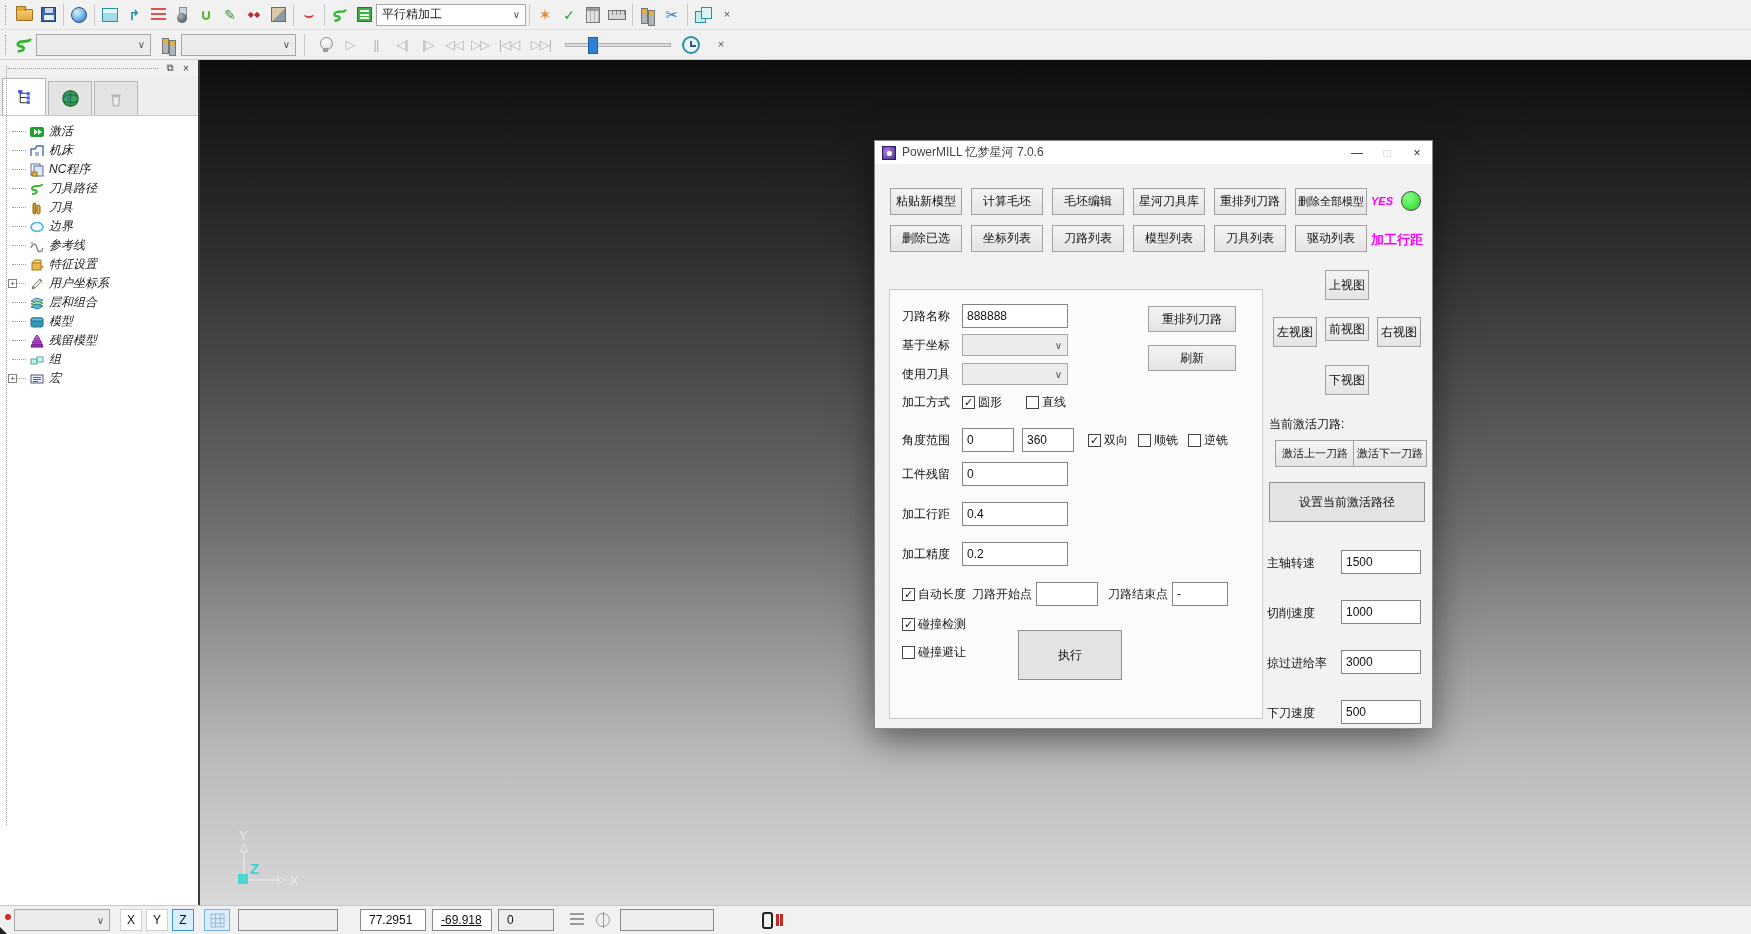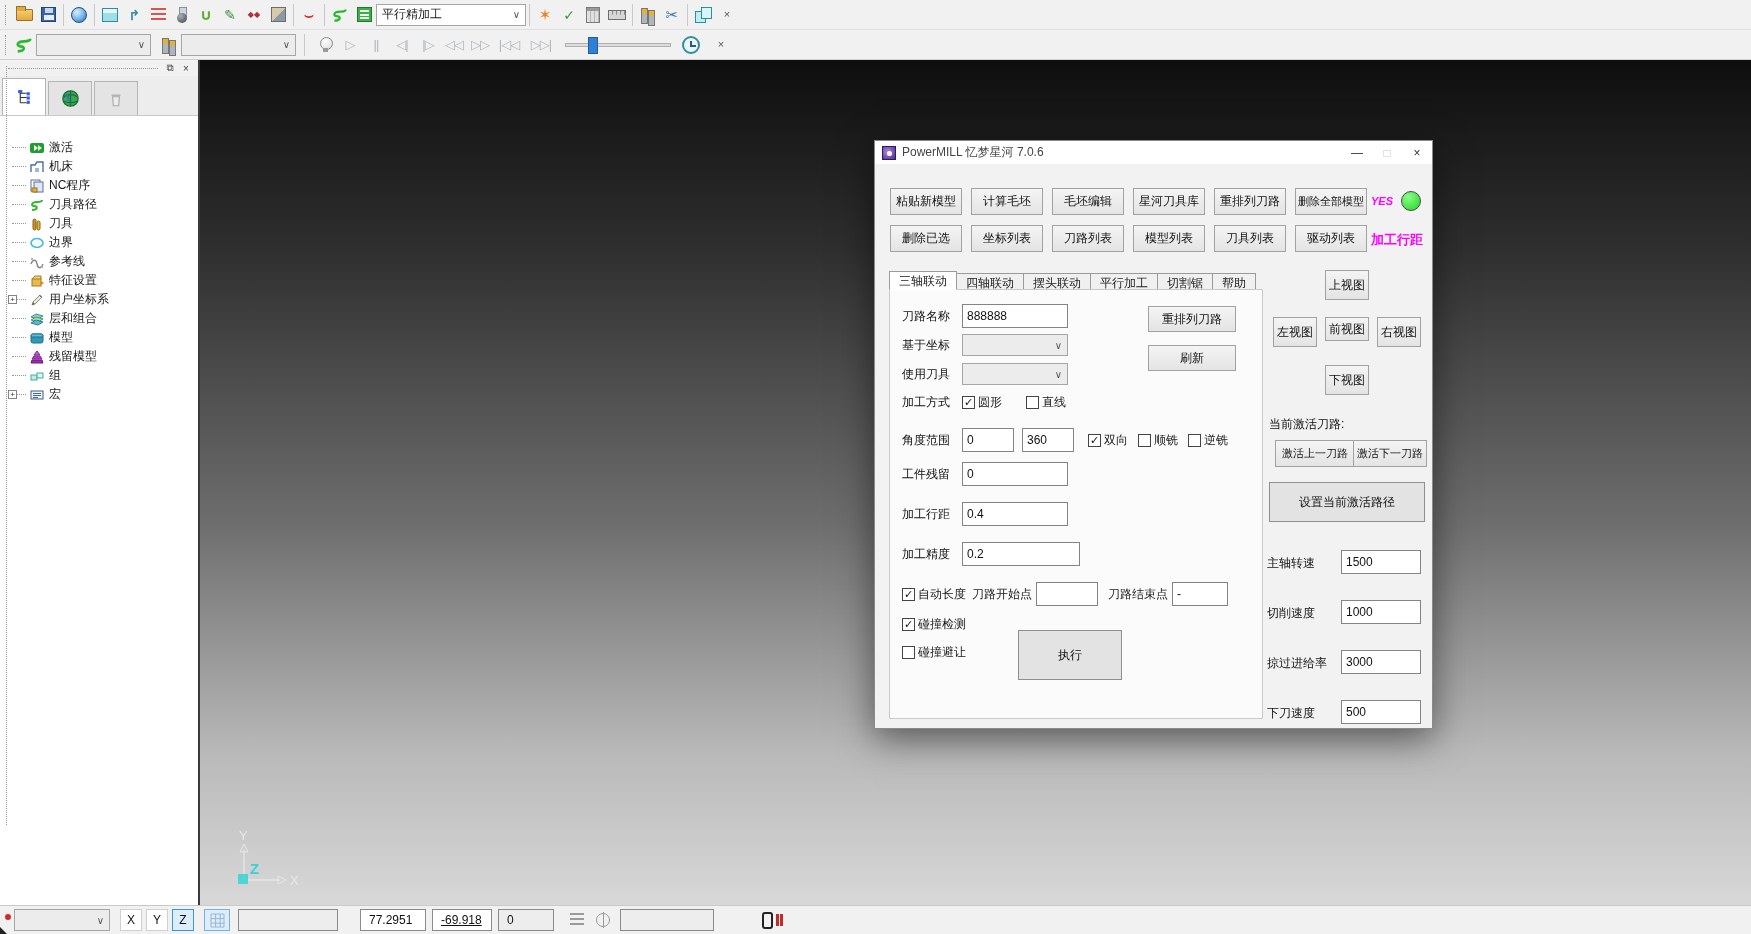--- a/index.html
+++ b/index.html
@@ -56,22 +56,22 @@
 
   
   #sidebar { left:0; top:60px; width:200px; height:845px; background:#f1f1f1; border-right:2px solid #3a3a3a; }
   #sb-griprow { height:16px; display:flex; align-items:center; padding:2px 4px; }
   #sb-griprow .dots { flex:1; border-top:1px dotted #9a9a9a; margin:0 4px; height:0; }
   .sb-wbtn { width:16px; height:14px; display:flex; align-items:center; justify-content:center; font-size:10px; color:#444; }
   #sb-tabs { height:40px; display:flex; align-items:flex-end; padding:0 2px; border-bottom:1px solid #c9c9c9; background:#ededed; }
   .sb-tab { width:44px; height:34px; border:1px solid #b5b5b5; border-bottom:none; background:#e4e4e4;
     display:flex; align-items:center; justify-content:center; margin-right:2px; }
   .sb-tab.active { background:#fff; height:37px; }
-  #sb-tree { background:#fff; height:calc(100% - 56px); padding:22px 0 0 6px; overflow:hidden;
-    background-image:repeating-linear-gradient(to bottom, transparent 0 2px, transparent 2px 4px); }
+  #sb-tree { background:#fff; height:calc(100% - 56px); padding:6px 0 0 6px; overflow:hidden;
+    background-image:repeating-linear-gradient(to bottom, transparent 0 2px, transparent 2px 4px);font-style:italic; }
   .trow { display:flex; align-items:center; height:19px; position:relative; padding-left:22px; cursor:default; }
   .trow::before { content:""; position:absolute; left:6px; top:9px; width:14px; border-top:1px dotted #9a9a9a; }
   .tguide { position:absolute; left:6px; top:6px; bottom:80px; border-left:1px dotted #9a9a9a; }
   .trow .exp { position:absolute; left:2px; top:5px; width:9px; height:9px; background:#fff; border:1px solid #848484;
     font-size:8px; line-height:7px; text-align:center; color:#333; }
   .trow .ticon { width:17px; display:flex; justify-content:center; margin-right:4px; }
   .trow .tlabel { font-size:12px; white-space:nowrap; }
 
   
   #canvas { left:200px; top:60px; width:1551px; height:845px;
@@ -482,28 +482,20 @@
   <span id="yes-circle" style="left:526px;top:50px"></span>
 
   <div class="dbtn" style="left:15px;top:84px;width:72px;height:27px">删除已选</div>
   <div class="dbtn" style="left:96px;top:84px;width:72px;height:27px">坐标列表</div>
   <div class="dbtn" style="left:177px;top:84px;width:72px;height:27px">刀路列表</div>
   <div class="dbtn" style="left:258px;top:84px;width:72px;height:27px">模型列表</div>
   <div class="dbtn" style="left:339px;top:84px;width:72px;height:27px">刀具列表</div>
   <div class="dbtn" style="left:420px;top:84px;width:72px;height:27px">驱动列表</div>
   <span class="abs magenta" style="left:496px;top:90px;font-size:13px">加工行距</span>
 
-  <div id="dlg-tabs">
-    <span class="dtab active">三轴联动</span>
-    <span class="dtab">四轴联动</span>
-    <span class="dtab">摆头联动</span>
-    <span class="dtab">平行加工</span>
-    <span class="dtab">切割锯</span>
-    <span class="dtab">帮助</span>
-  </div>
 
   <div id="dlg-panel">
     <div class="frow" style="top:14px">
       <span class="flabel">刀路名称</span>
       <input class="ti" style="width: 106px;" value="888888">
     </div>
     <div class="dbtn" style="left:258px;top:16px;width:88px;height:26px">重排列刀路</div>
     <div class="frow" style="top:44px">
       <span class="flabel">基于坐标</span>
       <div class="dd dd-gray" style="width:106px">
@@ -540,21 +532,21 @@
     <div class="frow" style="top:172px">
       <span class="flabel">工件残留</span>
       <input class="ti" style="width: 106px;" value="0">
     </div>
     <div class="frow" style="top:212px">
       <span class="flabel">加工行距</span>
       <input class="ti" style="width: 106px;" value="0.4">
     </div>
     <div class="frow" style="top:252px">
       <span class="flabel">加工精度</span>
-      <input class="ti" style="width: 118px;" value="0.2">
+      <input class="ti" style="width: 106px;" value="0.2">
     </div>
     <div class="frow" style="top:292px">
       <span class="cb">✓</span>
       <span class="cblabel" style="margin-right:6px">自动长度</span>
       <span style="font-size:12px;margin-right:4px">刀路开始点</span>
       <input class="ti" style="width: 62px; margin-right: 10px;" value="">
       <span style="font-size:12px;margin-right:4px">刀路结束点</span>
       <input class="ti" style="width: 56px;" value="-">
     </div>
     <div class="frow" style="top:326px">

